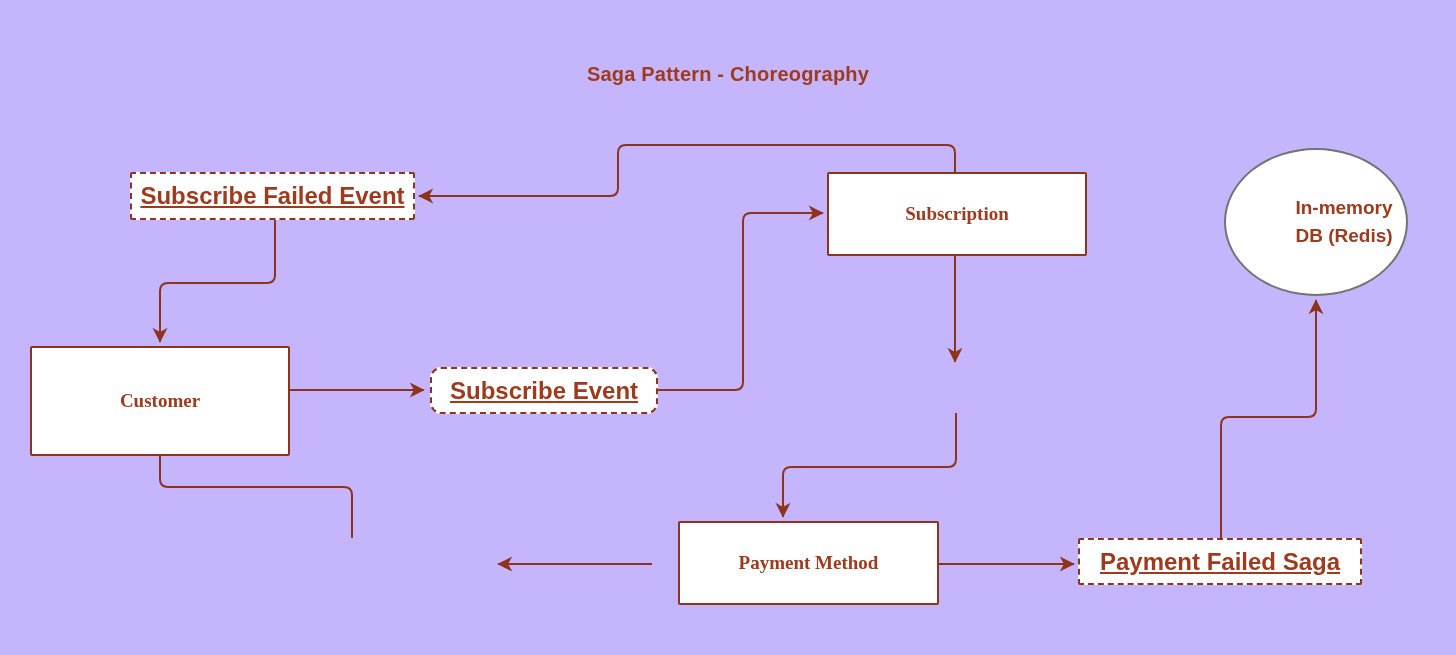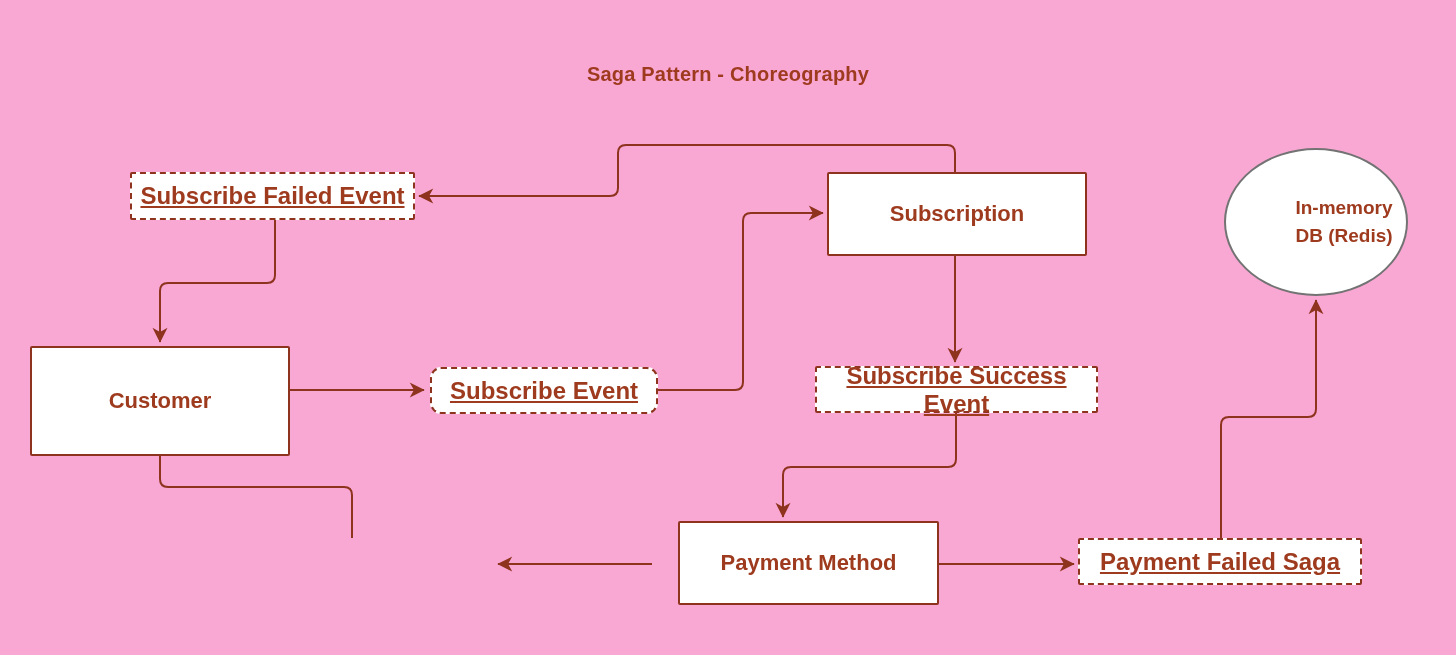--- a/index.html
+++ b/index.html
@@ -5,21 +5,21 @@
   html, body {
     margin: 0;
     padding: 0;
     background: #f0efee;
     font-family: "Liberation Sans", "DejaVu Sans", sans-serif;
   }
   .canvas {
     position: relative;
     width: 1456px;
     height: 655px;
-    background: #f9a8d4;
+    background: #c4b5fd;
     overflow: hidden;
   }
   .diagram-title {
     position: absolute;
     top: 63px;
     left: 0;
     width: 100%;
     text-align: center;
     font-size: 20px;
     font-weight: bold;
@@ -49,21 +49,21 @@
     text-align: center;
   }
   .node .label {
     font-weight: bold;
     color: #9e3a1e;
   }
   .node.service {
     border: 2px solid #8e331d;
     border-radius: 2px;
   }
-  .node.service .label { font-size: 22px; }
+  .node.service .label { font-size: 19px; font-family: Liberation Serif, serif; }
   .node.event {
     border: 2px dashed #8e331d;
     border-radius: 2px;
   }
   .node.event .label { font-size: 24px; text-decoration: underline; }
   .node.datastore {
     border: 2px solid #737373;
     border-radius: 50%;
     justify-content: flex-end;
   }
@@ -121,23 +121,20 @@
   </div>
 
   <div class="node service" id="node-customer">
     <span class="label">Customer</span>
   </div>
 
   <div class="node event" id="node-subscribe-event">
     <span class="label">Subscribe Event</span>
   </div>
 
-  <div class="node event" id="node-subscribe-success-event">
-    <span class="label">Subscribe Success Event</span>
-  </div>
 
   <div class="node service" id="node-payment-method">
     <span class="label">Payment Method</span>
   </div>
 
 
   <div class="node event" id="node-payment-failed-event">
     <span class="label">Payment Failed Saga</span>
   </div>
 

